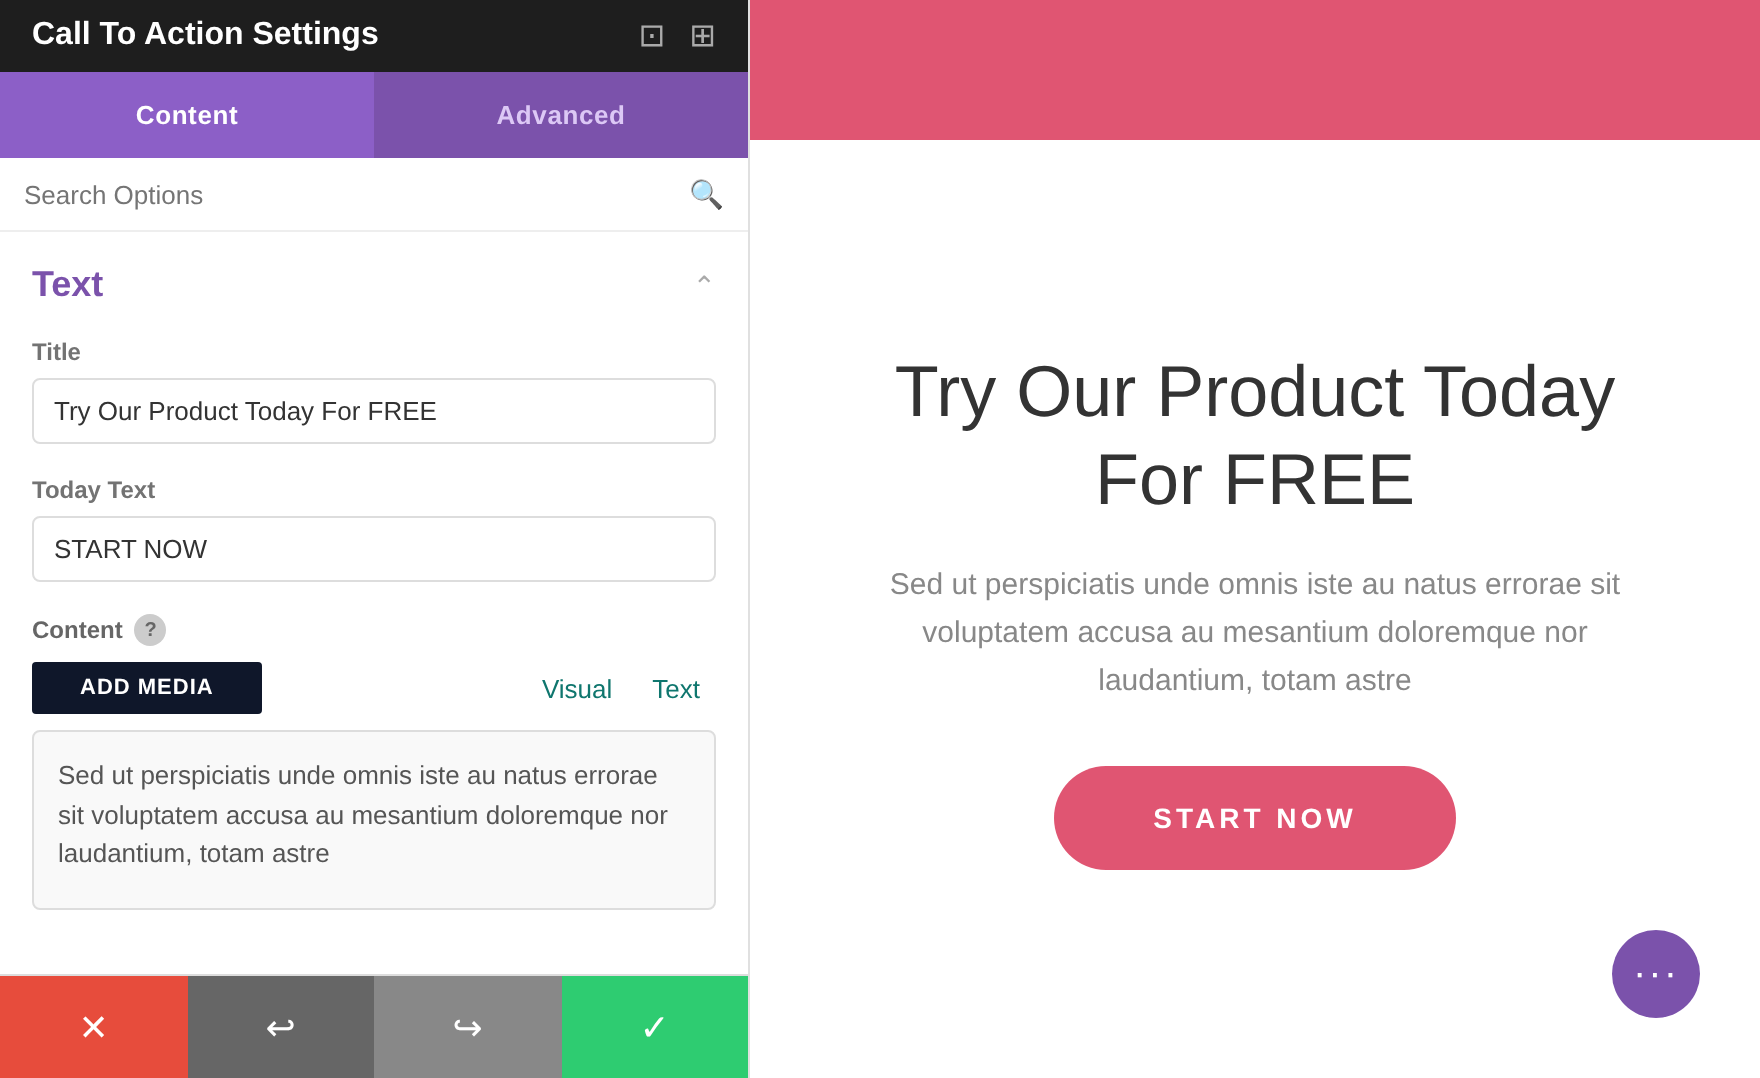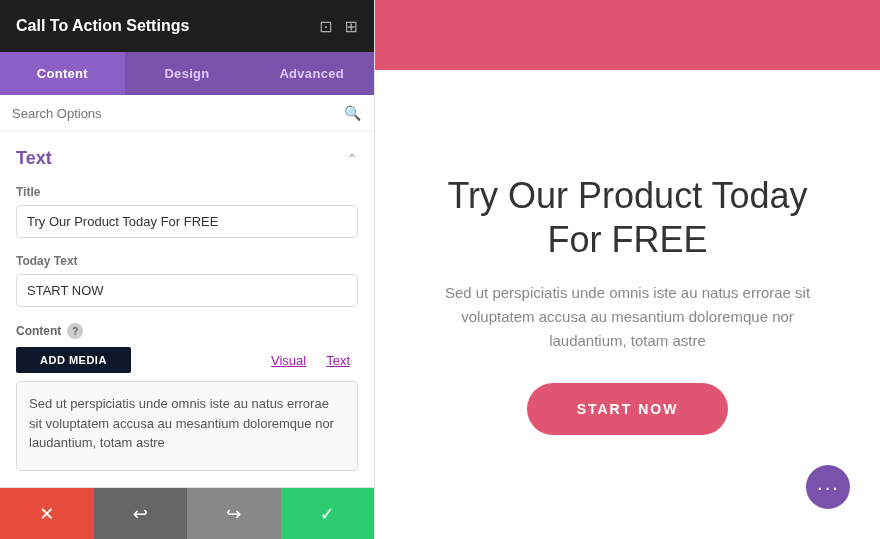--- a/index.html
+++ b/index.html
@@ -13,21 +13,21 @@
       background: #fff;
       display: flex;
       flex-direction: column;
       border-right: 1px solid #e0e0e0;
     }
 
     .panel-header {
       background: #1e1e1e;
       color: #fff;
       padding: 0 16px;
-      height: 52px;
+      height: 36px;
       display: flex;
       align-items: center;
       justify-content: space-between;
     }
 
     .panel-title {
       font-size: 16px;
       font-weight: 600;
       color: #fff;
     }
@@ -178,25 +178,24 @@
     }
 
     .editor-view-tabs {
       display: flex;
       margin-left: auto;
       gap: 4px;
     }
 
     .view-tab {
       font-size: 13px;
-      color: #a21caf;
+      color: #0f766e;
       cursor: pointer;
       padding: 4px 8px;
       border-radius: 3px;
-      text-decoration: underline;
     }
 
     .editor-content {
       background: #f9f9f9;
       border: 1px solid #ddd;
       border-radius: 4px;
       padding: 12px;
       min-height: 90px;
       font-size: 13px;
       color: #555;
@@ -303,21 +302,20 @@
   <div class="panel-header">
     <span class="panel-title">Call To Action Settings</span>
     <div class="header-icons">
       <span class="header-icon">⊡</span>
       <span class="header-icon">⊞</span>
     </div>
   </div>
 
   <div class="tabs-bar">
     <div class="tab active">Content</div>
-    <div class="tab">Design</div>
     <div class="tab">Advanced</div>
   </div>
 
   <div class="search-bar">
     <input class="search-input" type="text" placeholder="Search Options" style="">
     <span class="search-icon">🔍</span>
   </div>
 
   <div class="panel-body">
 

